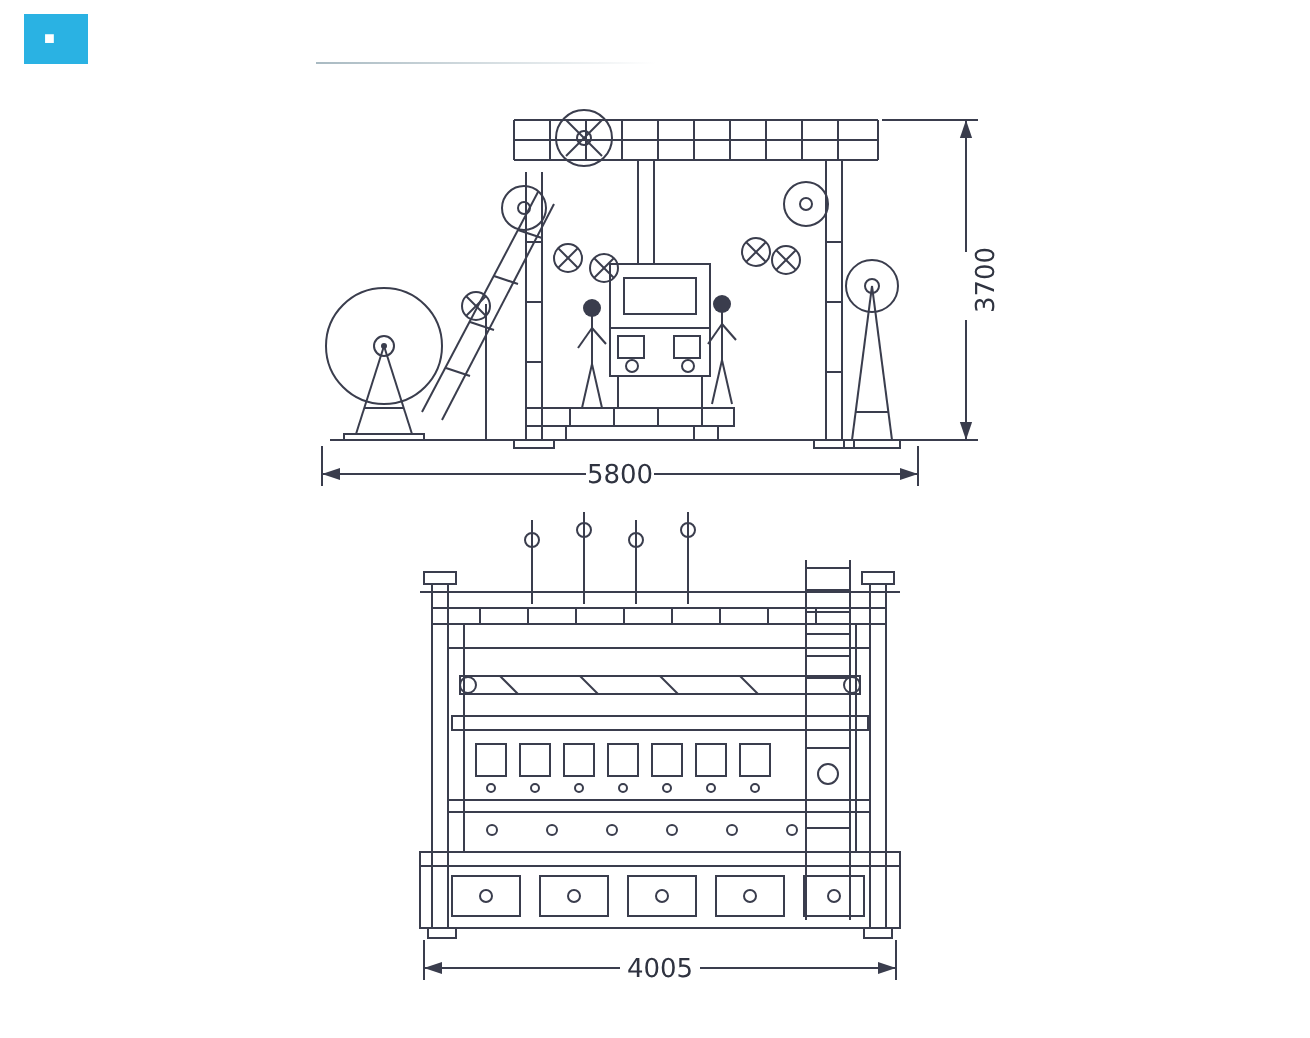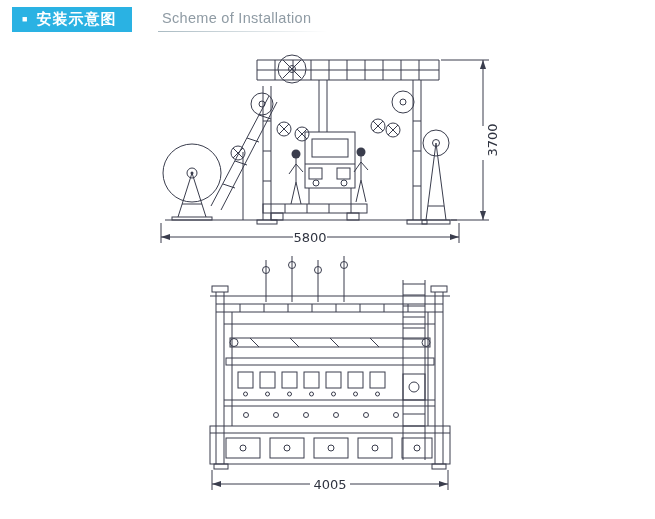--- a/index.html
+++ b/index.html
@@ -31,23 +31,21 @@
   svg .fill { fill: #3a3d4d; stroke: none; }
   svg text { fill: #2f3340; stroke: none; font-size: 13px; font-family: "DejaVu Sans", sans-serif; }
 </style>
 </head>
 <body>
 
 <div class="page">
 
   <div class="badge">
     <span class="bullet">■</span>
-    <span>安装示意图</span>
   </div>
-  <span class="title-en">Scheme of Installation</span>
   <div class="header-rule"></div>
 
   <svg class="side-view" width="356" height="222" viewBox="0 0 356 222">
     <defs>
       <marker id="arrA" viewBox="0 0 10 10" refX="10" refY="5" markerWidth="9" markerHeight="9" markerUnits="userSpaceOnUse" orient="auto-start-reverse">
         <path d="M10,5 L0,1.6 L0,8.4 Z" class="fill"></path>
       </marker>
     </defs>
 
     <g>

